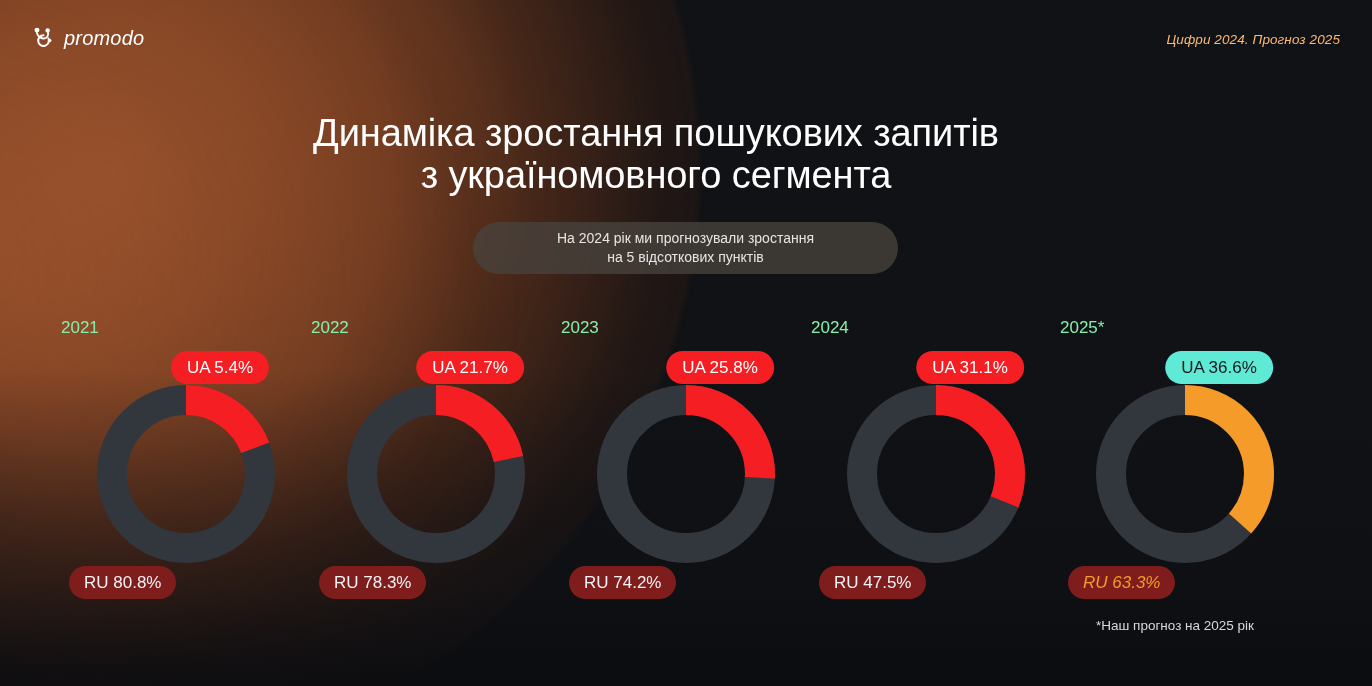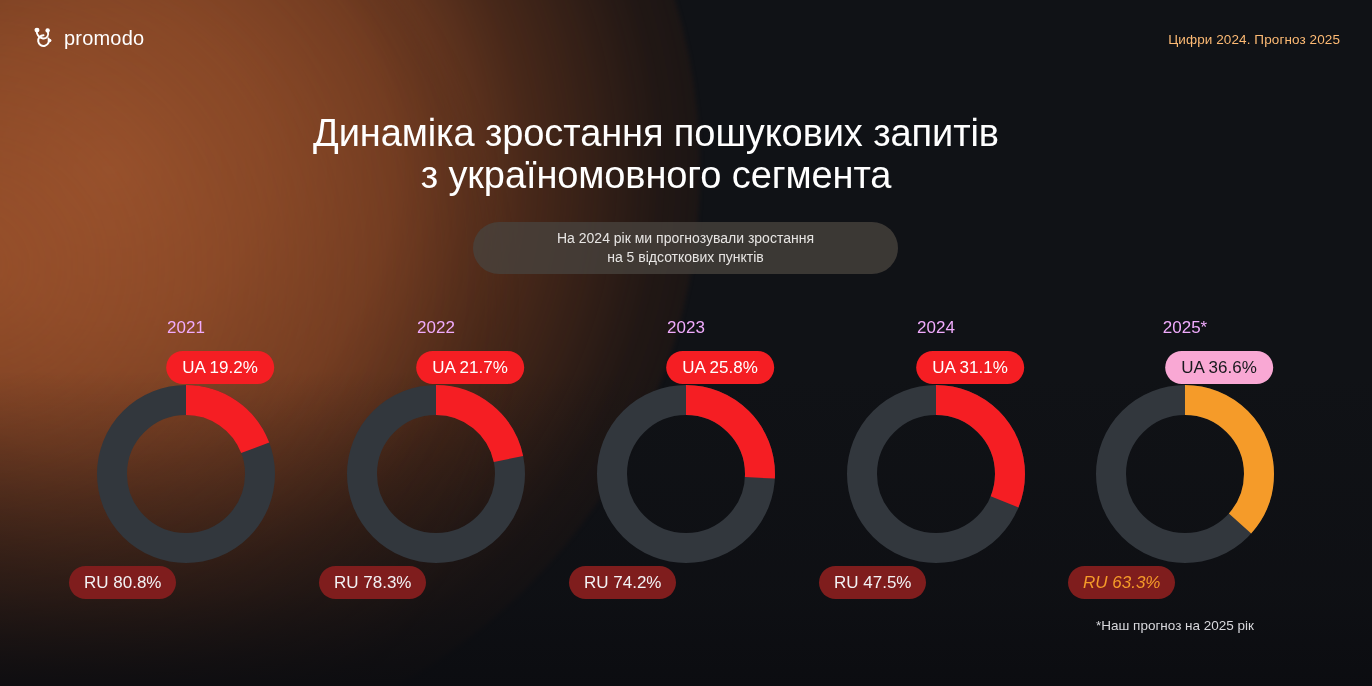--- a/index.html
+++ b/index.html
@@ -39,21 +39,21 @@
     filter:blur(10px);
     pointer-events:none;
   }
   #vign {
     position:absolute; inset:0;
     background:linear-gradient(180deg, rgba(16,18,22,0) 54%, rgba(13,14,18,0.55) 86%, rgba(11,12,16,0.9) 100%);
     pointer-events:none;
   }
 
   
-  #header { position:absolute; left:0; top:0; width:1372px; height:78px; }
+  #header { position:absolute; left:0; top:0; width:1372px; height:78px;font-style:italic; }
   #logo {
     position:absolute; left:32px; top:26px;
     display:flex; align-items:center; gap:9px;
   }
   #logo .mark { width:23px; height:23px; display:block; }
   #logo .word {
     font-size:20px; letter-spacing:0.2px; color:#fff;
     font-weight:400; line-height:1;
   }
   #kicker {
@@ -83,37 +83,37 @@
     font-size:14px; line-height:19px; text-align:center;
     color:#e7e5e3; font-weight:400;
   }
   #subpill .s2 { display:block; }
 
   
   #charts { position:absolute; left:0; top:318px; width:1372px; height:300px; }
   .col { position:absolute; top:0; width:250px; height:300px; }
   .year {
     position:absolute; top:0; left:0; width:250px;
-    text-align:center; font-size:17px; color:#f0abfc; font-weight:400;
+    text-align:left; font-size:17px; color:#86efac; font-weight:400;
   }
   .donutwrap {
     position:absolute; left:36px; top:67px;
     width:178px; height:178px;
   }
   .donutwrap svg { display:block; width:178px; height:178px; }
 
   .ua-pill {
     position:absolute; top:33px;
     height:33px; border-radius:17px;
     display:flex; align-items:center; justify-content:center;
     padding:0 16px; white-space:nowrap;
     font-size:17px; font-weight:400;
   }
   .ua-red { background:#F51E23; color:#ffffff; }
-  .ua-orange { background:#f9a8d4; color:#18191d; }
+  .ua-orange { background:#5eead4; color:#18191d; }
 
   .ru-pill {
     position:absolute; top:248px;
     height:33px; border-radius:17px;
     display:flex; align-items:center; justify-content:center;
     padding:0 15px; white-space:nowrap;
     font-size:17px; font-weight:400;
     background:#7f1d1d; color:#f2f2f4;
   }
   .ru-orange { color:#F59B29; }
@@ -161,21 +161,21 @@
 
   <div id="charts">
       <div class="col" style="left: 61px;">
         <div class="year">2021</div>
         <div class="donutwrap">
           <svg viewBox="0 0 178 178">
             <circle cx="89" cy="89" r="74" fill="none" stroke="#32373D" stroke-width="30"></circle>
             <circle cx="89" cy="89" r="74" fill="none" stroke="#F51E23" stroke-width="30" stroke-dasharray="89.27 375.68" transform="rotate(-90 89 89)"></circle>
           </svg>
         </div>
-        <div class="ua-pill ua-red" style="left: 159px; transform: translateX(-50%);">UA 19.2%</div>
+        <div class="ua-pill ua-red" style="left: 159px; transform: translateX(-50%);">UA 5.4%</div>
         <div class="ru-pill" style="left: 8px;">RU 80.8%</div>
       </div>
       <div class="col" style="left: 311px;">
         <div class="year">2022</div>
         <div class="donutwrap">
           <svg viewBox="0 0 178 178">
             <circle cx="89" cy="89" r="74" fill="none" stroke="#32373D" stroke-width="30"></circle>
             <circle cx="89" cy="89" r="74" fill="none" stroke="#F51E23" stroke-width="30" stroke-dasharray="100.90 364.06" transform="rotate(-90 89 89)"></circle>
           </svg>
         </div>

